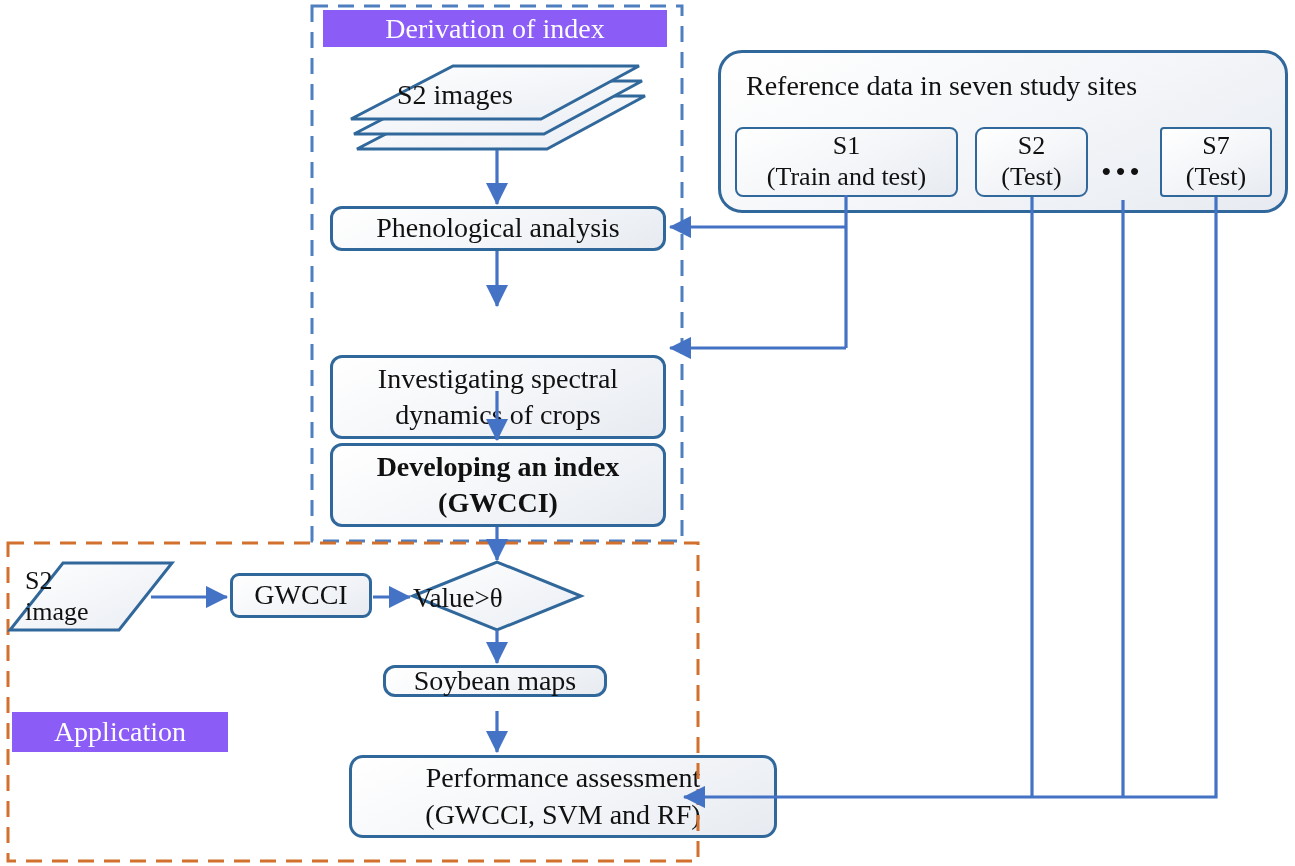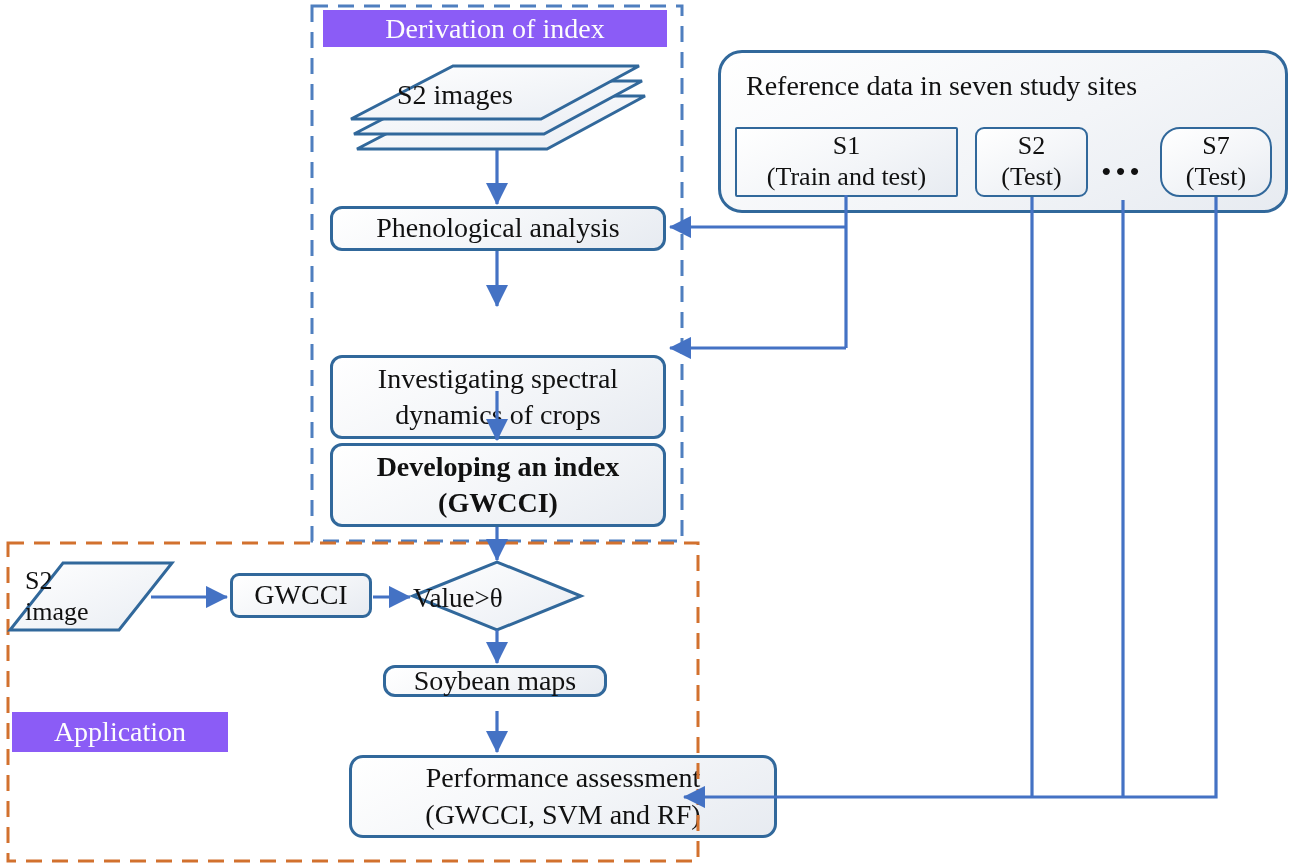--- a/index.html
+++ b/index.html
@@ -46,33 +46,33 @@
 
   <div class="box layer1" style="left:330px;top:307px;width:336px;height:84px;margin-top:48px;">Investigating spectral
 dynamics of crops</div>
 
   <div class="box layer1" style="left:330px;top:443px;width:336px;height:84px;font-weight:bold;">Developing an index
 (GWCCI)</div>
 
   <div class="box layer1" style="left:718px;top:50px;width:570px;height:163px;border-radius:24px;"></div>
   <div class="refTitle layer1 abs" style="left:718px;top:70px;width:570px;">Reference data in seven study sites</div>
 
-  <div class="box layer1" style="left:735px;top:127px;width:223px;height:70px;border-radius:2px;border-width:2.5px;">
+  <div class="box layer1" style="left:735px;top:127px;width:223px;height:70px;border-radius:8px;border-width:2.5px;">
     <div class="siteName">S1</div>
     <div class="siteRole">(Train and test)</div>
   </div>
 
   <div class="box layer1" style="left:975px;top:127px;width:113px;height:70px;border-radius:9px;border-width:2.5px;">
     <div class="siteName">S2</div>
     <div class="siteRole">(Test)</div>
   </div>
 
   <div class="dots layer1 abs" style="left:1093px;top:152px;width:60px;">•••</div>
 
-  <div class="box layer1" style="left:1160px;top:127px;width:112px;height:70px;border-radius:20px;border-width:2.5px;">
+  <div class="box layer1" style="left:1160px;top:127px;width:112px;height:70px;border-radius:4px;border-width:2.5px;">
     <div class="siteName">S7</div>
     <div class="siteRole">(Test)</div>
   </div>
 
   <div class="banner layer1" style="left:12px;top:712px;width:216px;height:40px;">Application</div>
 
   <div class="box layer1" style="left:230px;top:573px;width:142px;height:45px;border-radius:9px;">GWCCI</div>
 
   <div class="box layer1" style="left:383px;top:665px;width:224px;height:32px;">Soybean maps</div>
 

